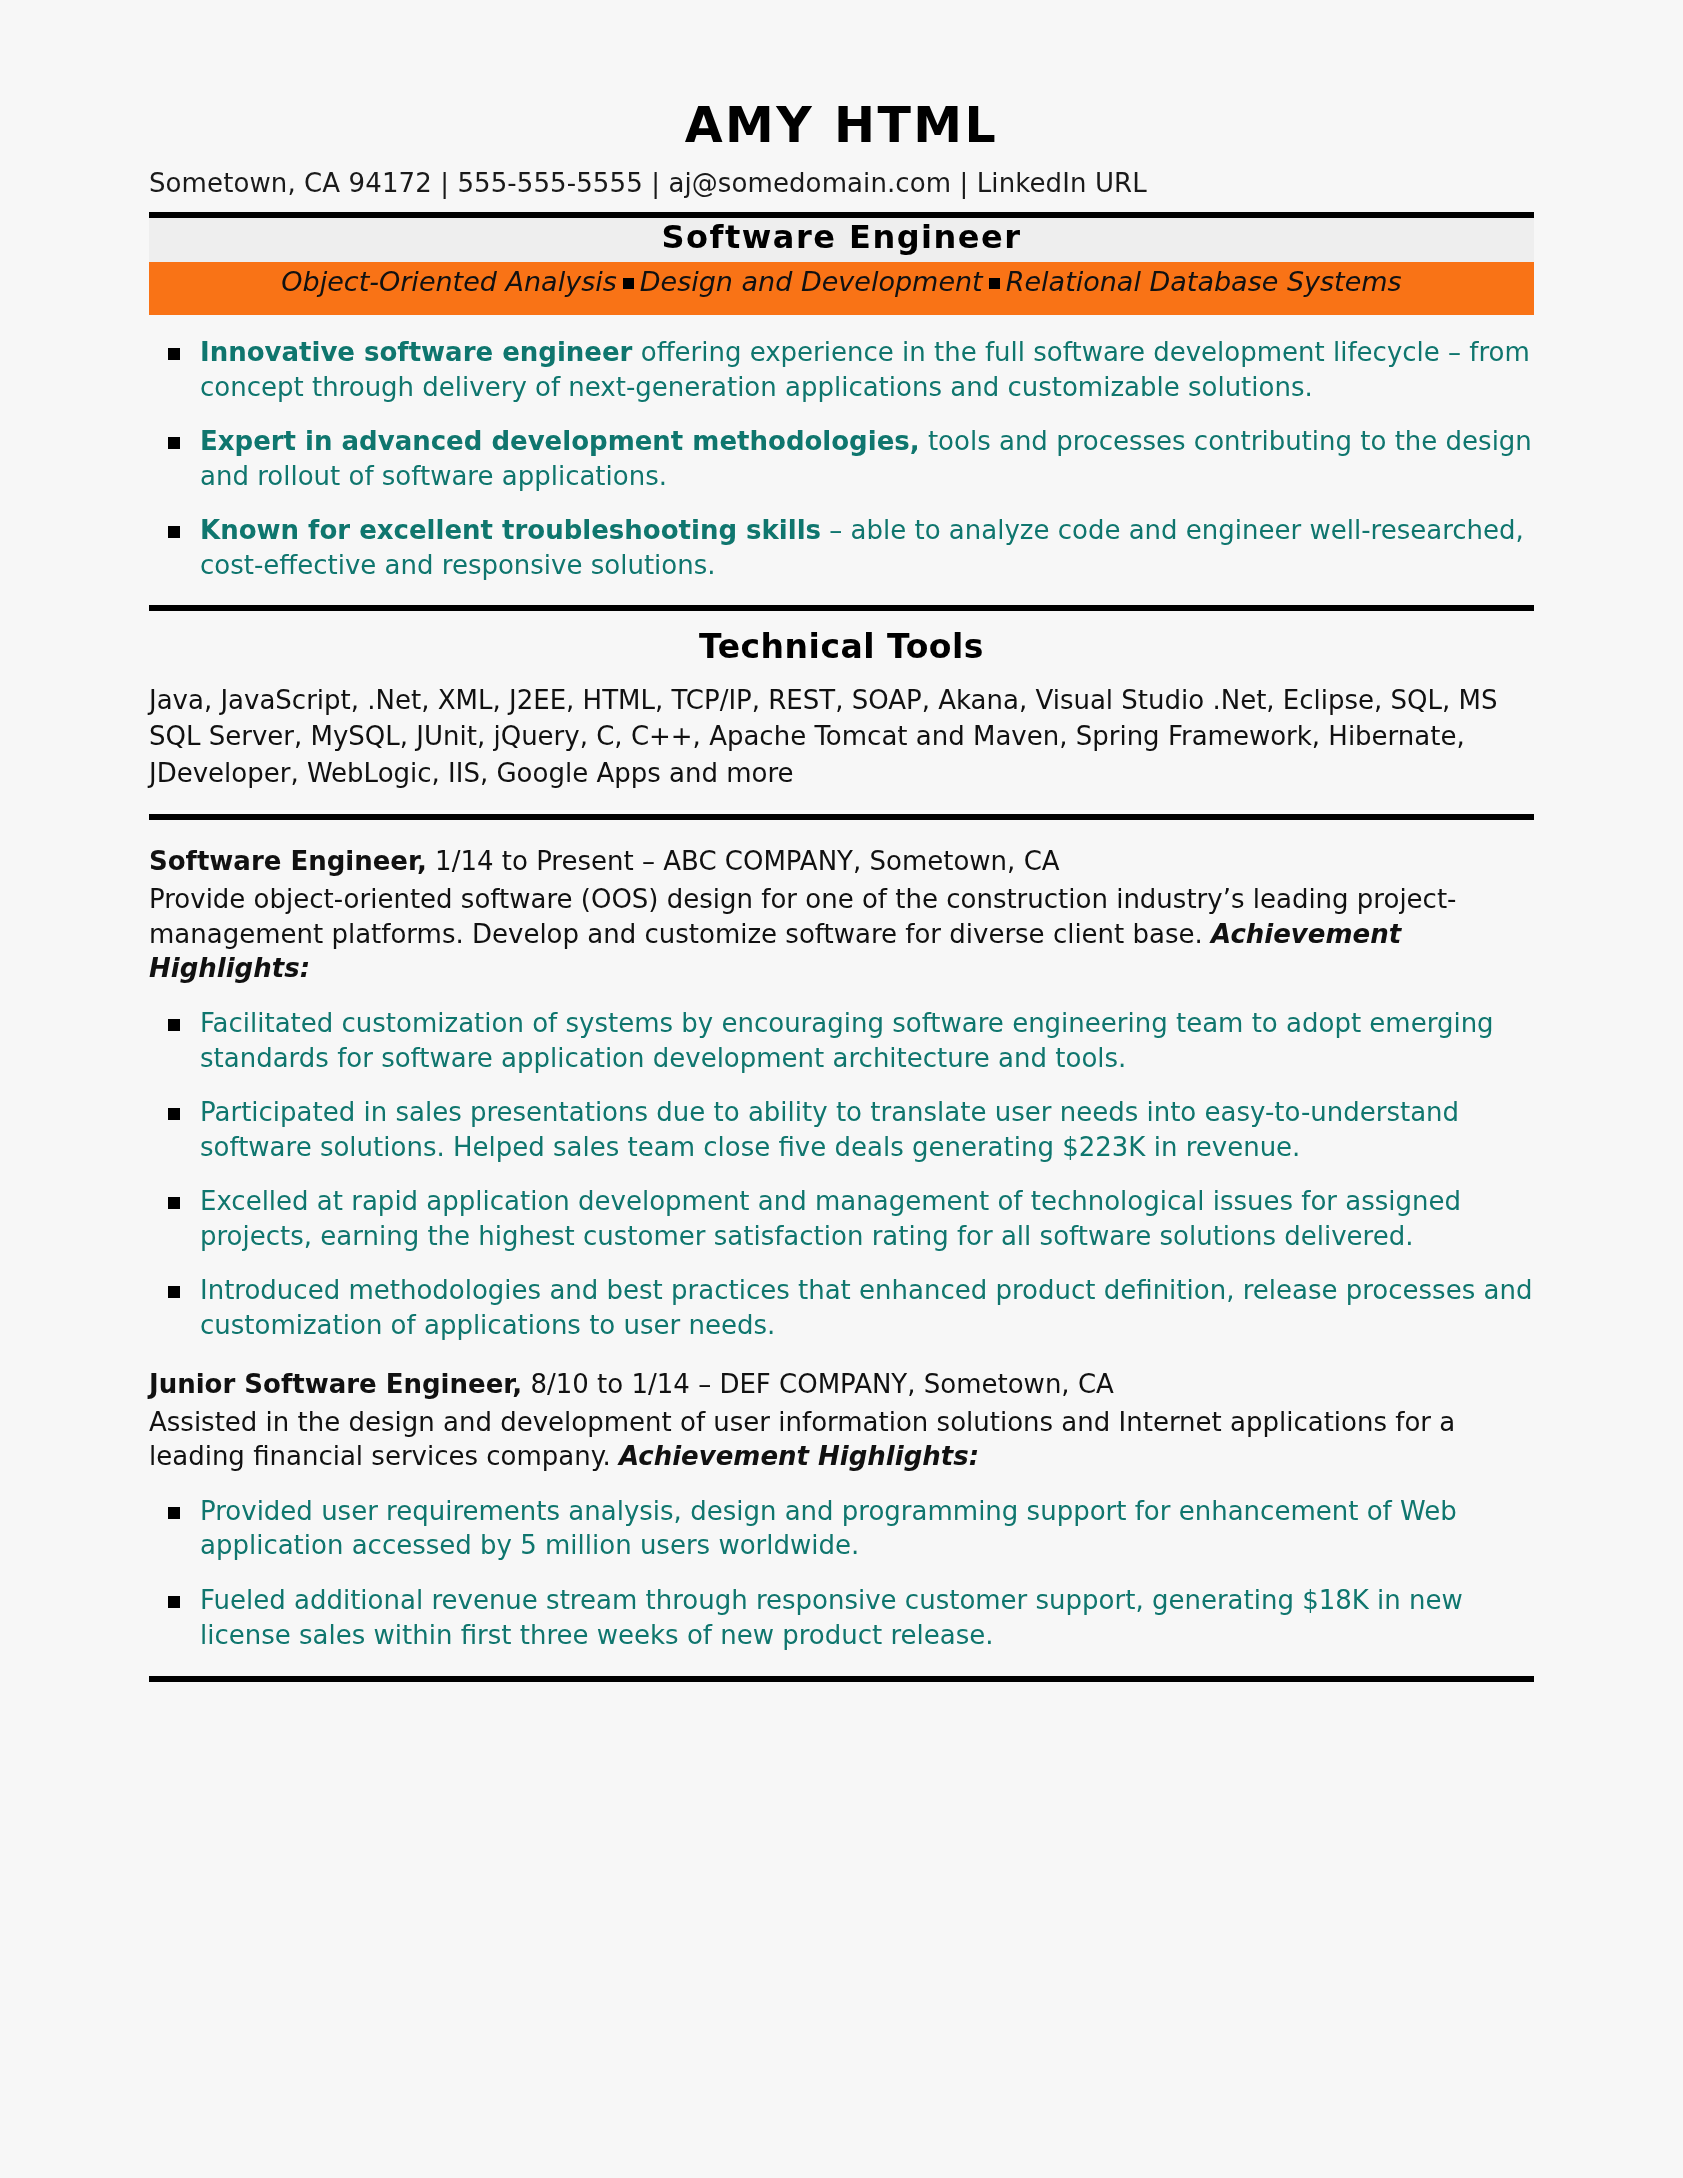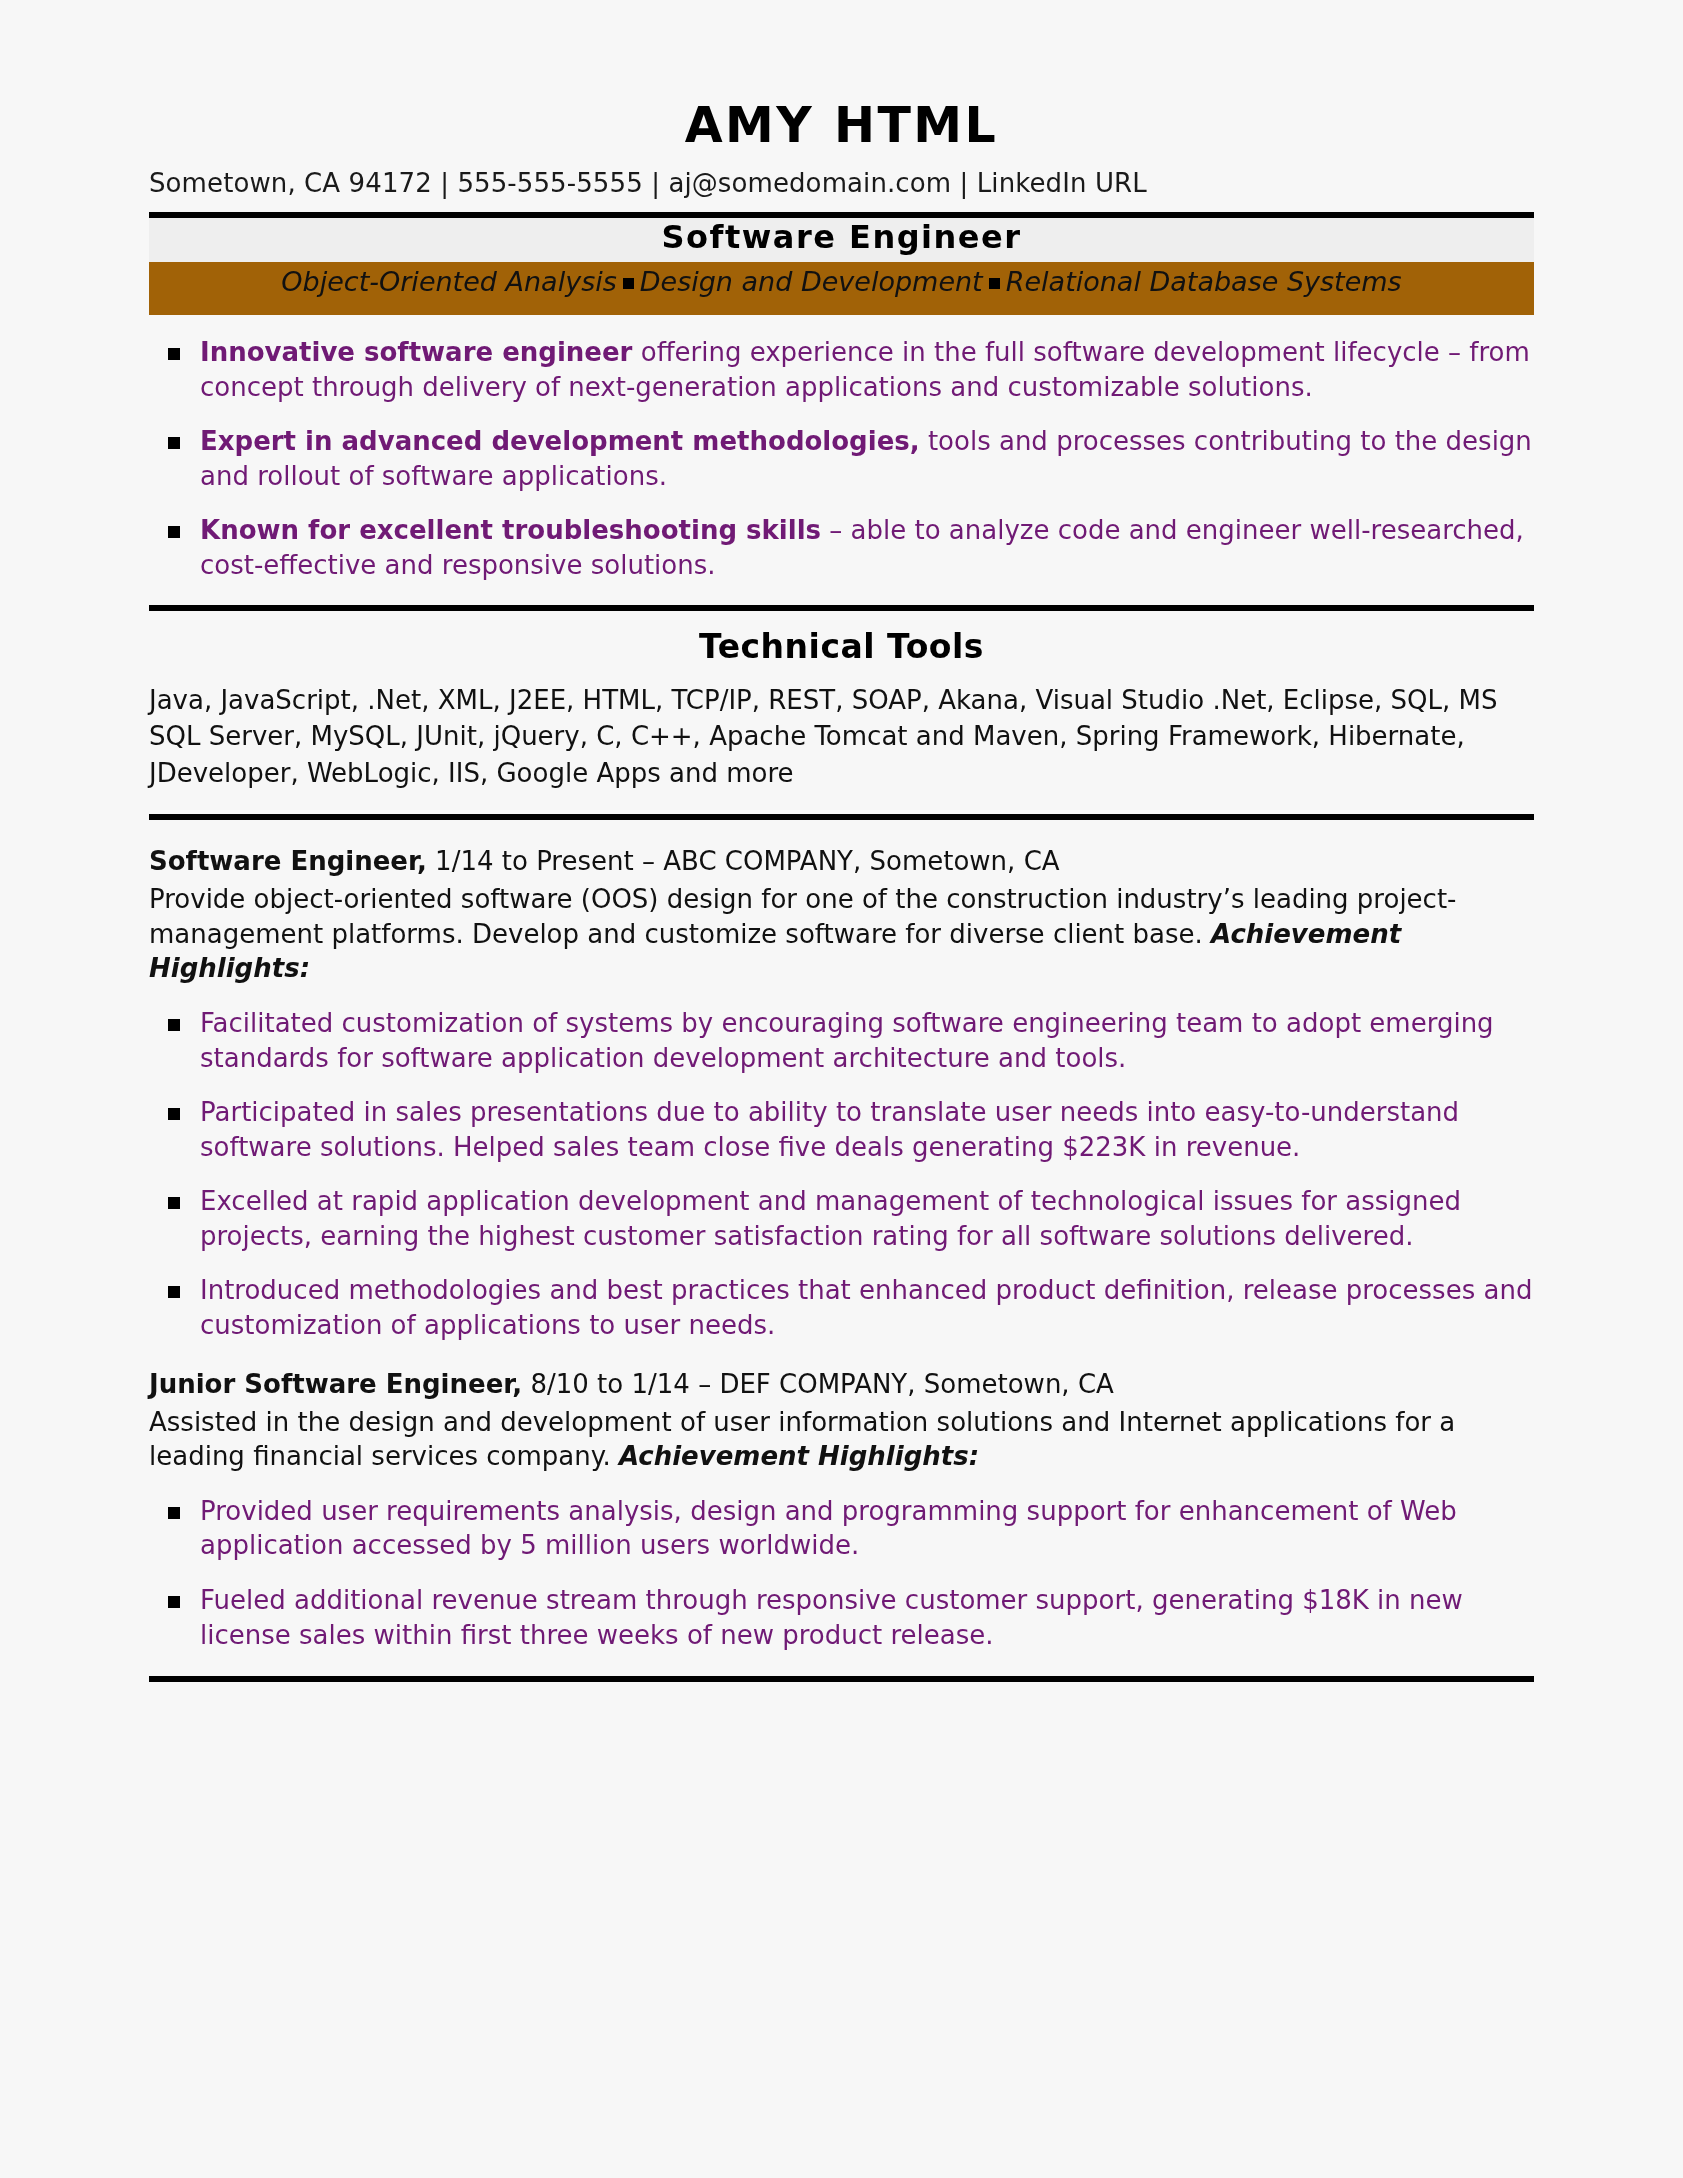--- a/index.html
+++ b/index.html
@@ -50,21 +50,21 @@
     font-weight: bold;
     letter-spacing: 1.5px;
     padding: 0 0 6px 0;
     background: #eeeeee;
     color: #000;
   }
   .subtitle-band {
     text-align: center;
     font-size: 27px;
     font-style: italic;
-    background: #a16207;
+    background: #f97316;
     padding: 2px 59px 16px 59px;
     line-height: 1.3;
     color: #111;
   }
   .sq {
     display: inline-block;
     width: 11px;
     height: 11px;
     background: #000;
     vertical-align: 2px;
@@ -74,21 +74,21 @@
     list-style: none;
     margin: 20px 0 0 0;
     padding: 0;
   }
   ul.bullets li {
     position: relative;
     padding-left: 51px;
     margin-bottom: 20px;
     font-size: 26px;
     line-height: 1.33;
-    color: #701a75;
+    color: #0f766e;
   }
   ul.bullets li:before {
     content: "";
     position: absolute;
     left: 19px;
     top: 13px;
     width: 12px;
     height: 12px;
     background: #000;
   }

